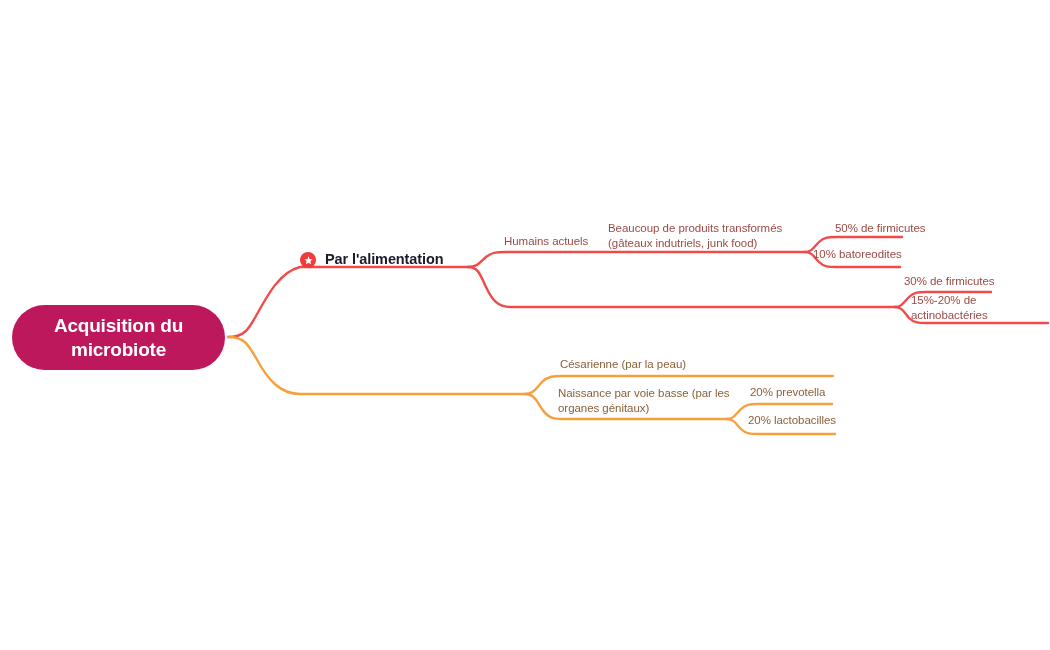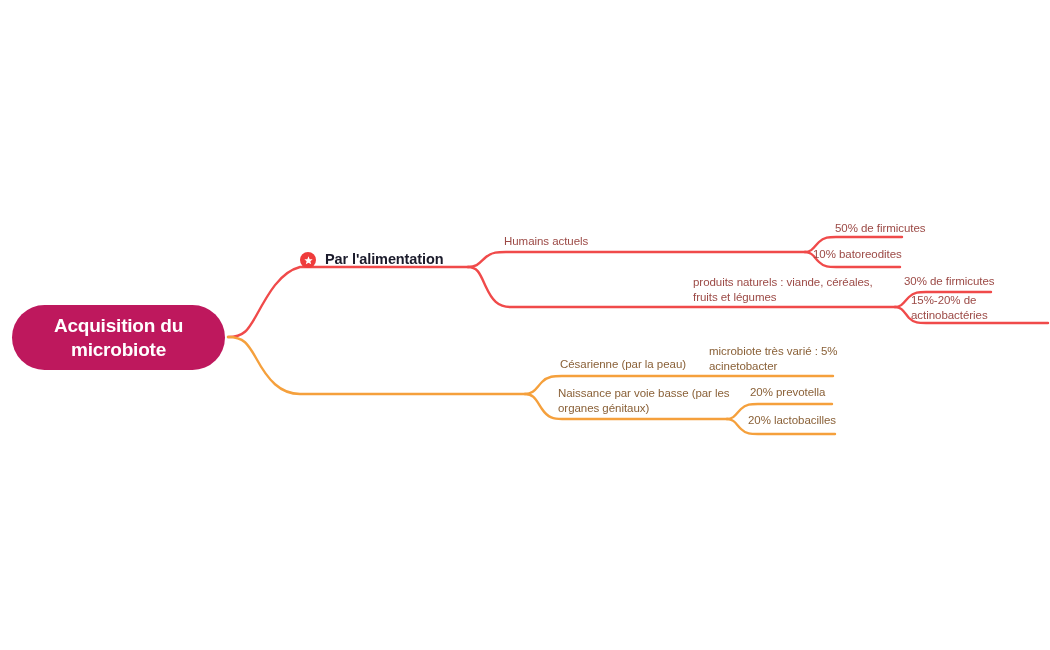--- a/index.html
+++ b/index.html
@@ -132,37 +132,35 @@
       <svg width="9" height="9" viewBox="0 0 10 10" aria-hidden="true">
         <polygon points="5,0.4 6.3,3.5 9.6,3.7 7.1,5.9 7.9,9.2 5,7.4 2.1,9.2 2.9,5.9 0.4,3.7 3.7,3.5" fill="#ffffff"></polygon>
       </svg>
     </span>
     <span class="l1-label">Par l'alimentation</span>
   </div>
 
 
   <div class="leaf red" style="left:504px; top:234px;">Humains actuels</div>
 
+  <div class="leaf red" style="left:608px; top:221px;">Beaucoup de produits transformés
+(gâteaux indutriels, junk food)</div>
 
   <div class="leaf red" style="left:815px; top:221px;margin-left:20px;">50% de firmicutes</div>
 
   <div class="leaf red" style="left:813px; top:247px;">10% batoreodites</div>
 
 
-  <div class="leaf red" style="left:693px; top:275px;">produits naturels : viande, céréales,
-fruits et légumes</div>
 
   <div class="leaf red" style="left:904px; top:274px;">30% de firmicutes</div>
 
   <div class="leaf red" style="left:899px; top:293px;margin-left:12px;">15%-20% de actinobactéries</div>
 
   <div class="leaf orange" style="left:560px; top:357px;">Césarienne (par la peau)</div>
 
-  <div class="leaf orange" style="left:709px; top:344px;">microbiote très varié : 5%
-acinetobacter</div>
 
   <div class="leaf orange" style="left:558px; top:386px;">Naissance par voie basse (par les
 organes génitaux)</div>
 
   <div class="leaf orange" style="left:750px; top:385px;">20% prevotella</div>
 
   <div class="leaf orange" style="left:748px; top:413px;">20% lactobacilles</div>
 
 </div>
 

